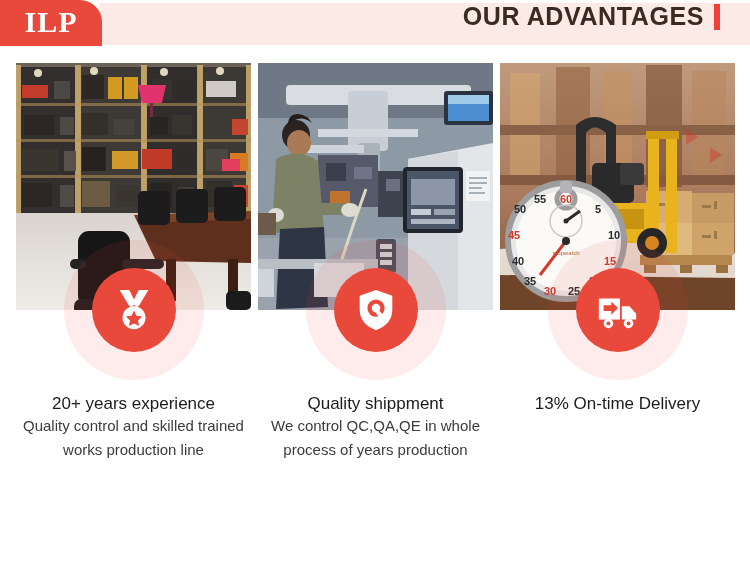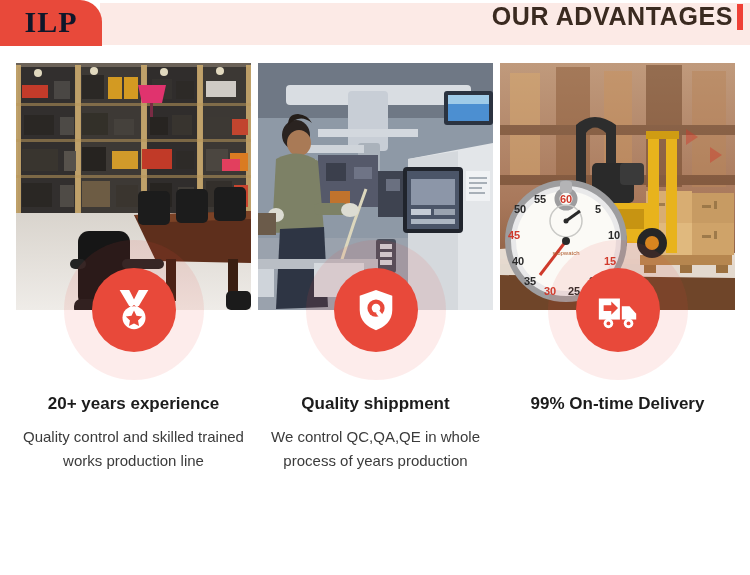--- a/index.html
+++ b/index.html
@@ -45,37 +45,37 @@
     height: 46px;
     background: #e8493a;
     border-top-right-radius: 22px;
     border-bottom-right-radius: 0;
     display: flex;
     align-items: center;
     justify-content: center;
   }
 
   .logo-text {
-    color: #0f172a;
+    color: #ffffff;
     font-family: "Liberation Serif", "DejaVu Serif", serif;
     font-weight: bold;
     font-size: 30px;
     letter-spacing: 1px;
     line-height: 1;
     padding-bottom: 2px;
   }
 
   .header-title-wrap {
     position: absolute;
-    right: 7px;
+    right: 30px;
     top: 3px;
     height: 27px;
     display: flex;
     align-items: center;
-    gap: 4px;
+    gap: 10px;
   }
 
   .header-title {
     color: #3a2a20;
     font-size: 25px;
     font-weight: bold;
     letter-spacing: 0.6px;
     line-height: 1;
   }
 
@@ -143,27 +143,26 @@
     align-items: center;
     justify-content: center;
   }
 
   .badge svg { width: 46px; height: 46px; fill: #ffffff; }
 
   .card-title {
     margin-top: 6px;
     text-align: center;
     font-size: 17px;
-    font-weight: bold;
+    font-weight: normal;
     color: #1c1c1c;
     line-height: 1.2;
   }
 
   .card-desc {
-    margin-top: 11px;
     text-align: center;
     font-size: 15px;
     color: #3b3b3b;
     line-height: 1.55;
     padding: 0 6px;
   }
 </style>
 </head>
 <body>
 
@@ -494,17 +493,17 @@
             <path d="M28 20 h8 l7 8 v6 h-15 z"></path>
             <path d="M9 19 h8 v-4 l7 7 l-7 7 v-4 h-8 z" fill="#e8493a"></path>
             <circle cx="14" cy="38" r="5"></circle>
             <circle cx="35" cy="38" r="5"></circle>
             <circle cx="14" cy="38" r="2" fill="#e8493a"></circle>
             <circle cx="35" cy="38" r="2" fill="#e8493a"></circle>
           </svg>
         </div>
       </div>
 
-      <div class="card-title">99% On-time Delivery</div>
+      <div class="card-title">13% On-time Delivery</div>
     </div>
 
   </div>
 </div>
 
 </body></html>

